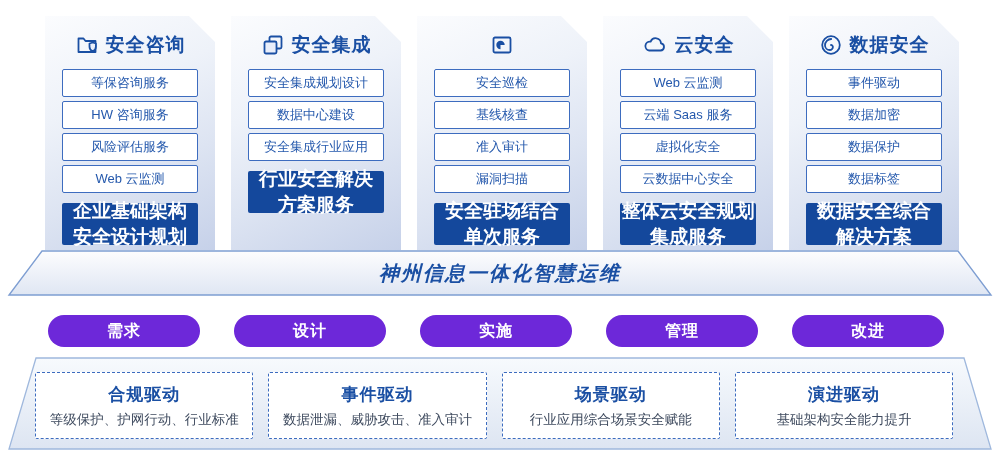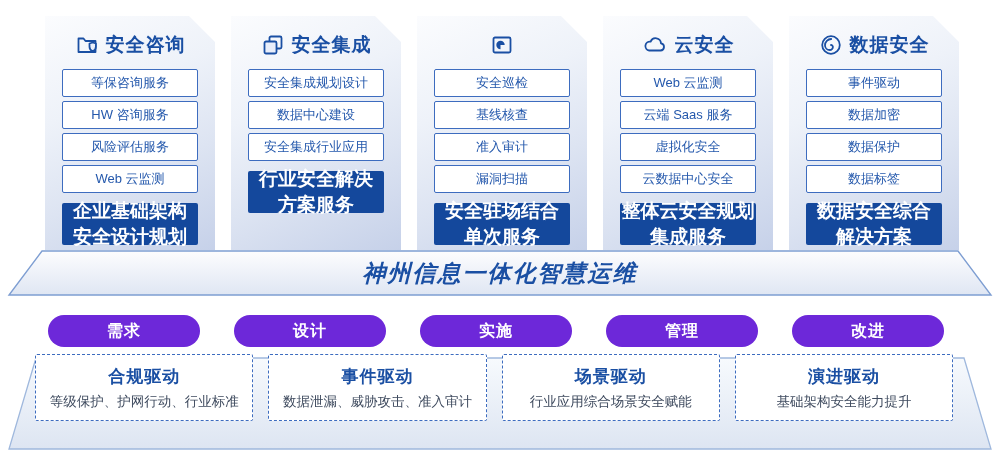--- a/index.html
+++ b/index.html
@@ -36,36 +36,36 @@
     margin-top:10px;height:42px;background:#14489c;border-radius:2px;
     display:flex;align-items:center;justify-content:center;text-align:center;
     color:#ffffff;font-size:19px;font-weight:bold;line-height:1.35;
     white-space:pre-line;
   }
   
   .banner-svg{position:absolute;left:0;top:250px;}
   .banner-title{
     position:absolute;left:0;top:250px;width:1000px;height:46px;
     display:flex;align-items:center;justify-content:center;
-    color:#1a4fa3;font-size:23px;font-weight:bold;font-style:italic;letter-spacing:2px;
+    color:#1a4fa3;font-size:20px;font-weight:bold;font-style:italic;letter-spacing:2px;
   }
   
   .phases{
     position:absolute;left:48px;top:315px;width:896px;height:32px;
     display:flex;justify-content:space-between;
   }
   .pill{
     width:152px;height:32px;background:#6d28d9;border-radius:16px;
     display:flex;align-items:center;justify-content:center;
     color:#ffffff;font-size:16px;font-weight:bold;letter-spacing:1px;
   }
   
   .platform-svg{position:absolute;left:0;top:356px;}
   .drivers{
-    position:absolute;left:35px;top:354px;width:918px;height:67px;
+    position:absolute;left:35px;top:372px;width:918px;height:67px;
     display:flex;gap:15px;
   }
   .driver{
     flex:1;background:#ffffff;border:1.5px dashed #3d6cbf;border-radius:2px;
     display:flex;flex-direction:column;align-items:center;justify-content:center;gap:5px;
   }
   .driver .d-title{color:#1a4fa3;font-size:17px;font-weight:bold;letter-spacing:1px;}
   .driver .d-desc{color:#3e4a5e;font-size:13.5px;white-space:nowrap;}
 </style>
 </head>

